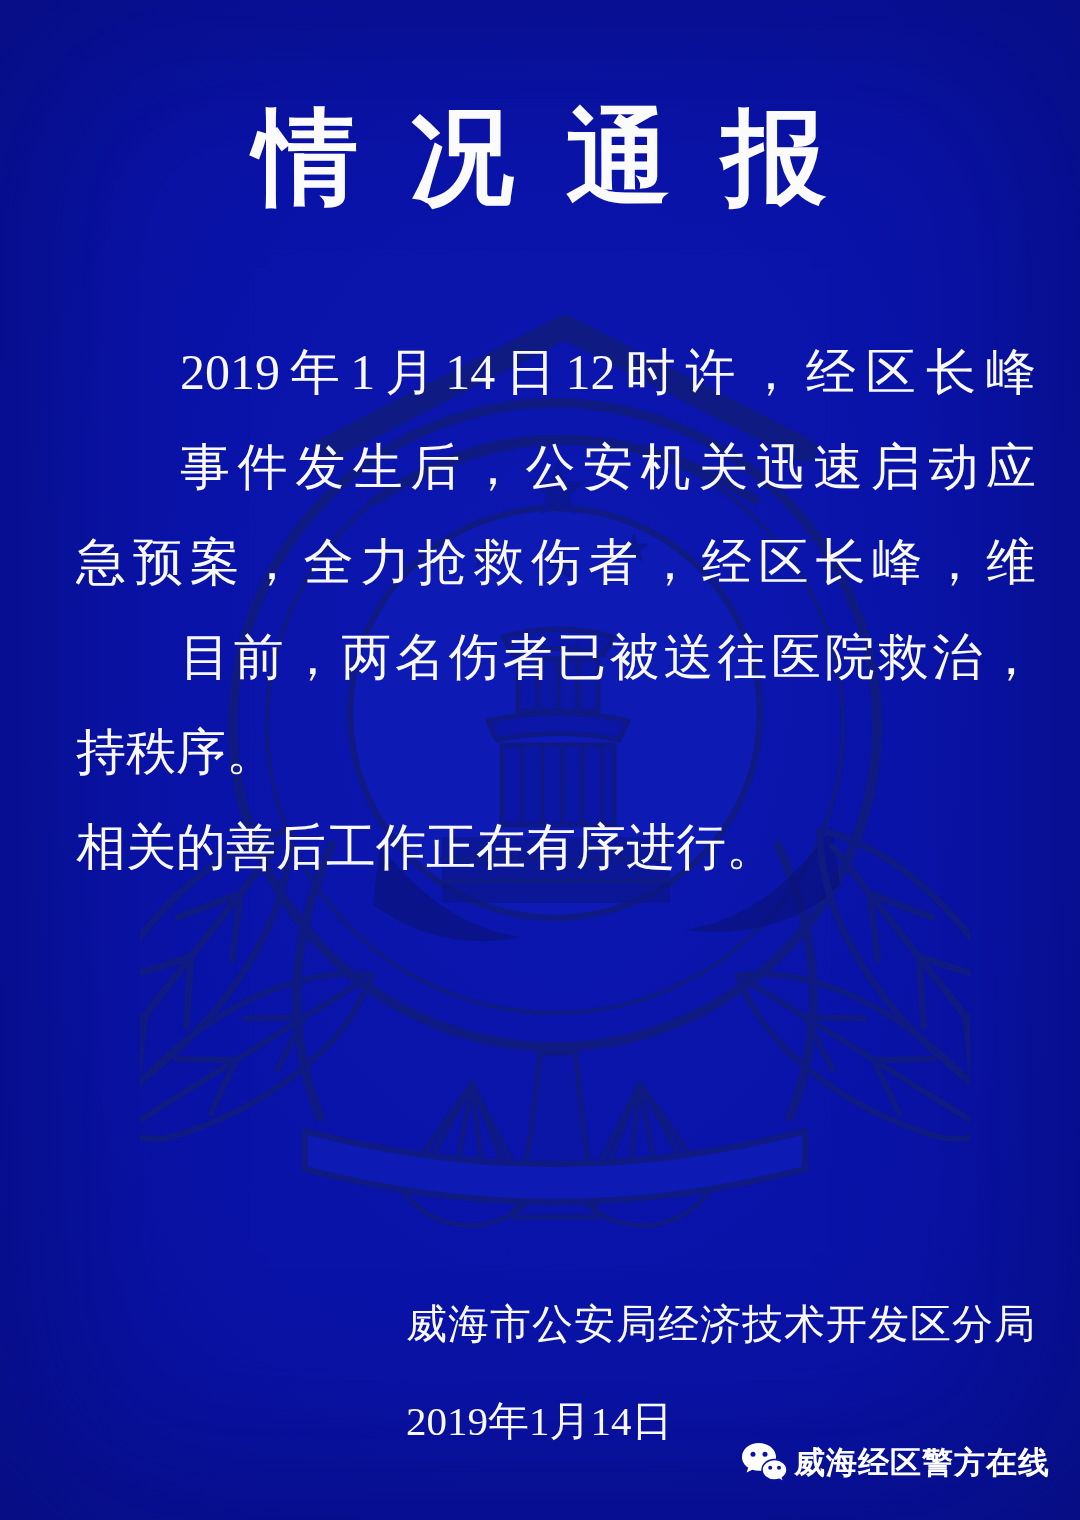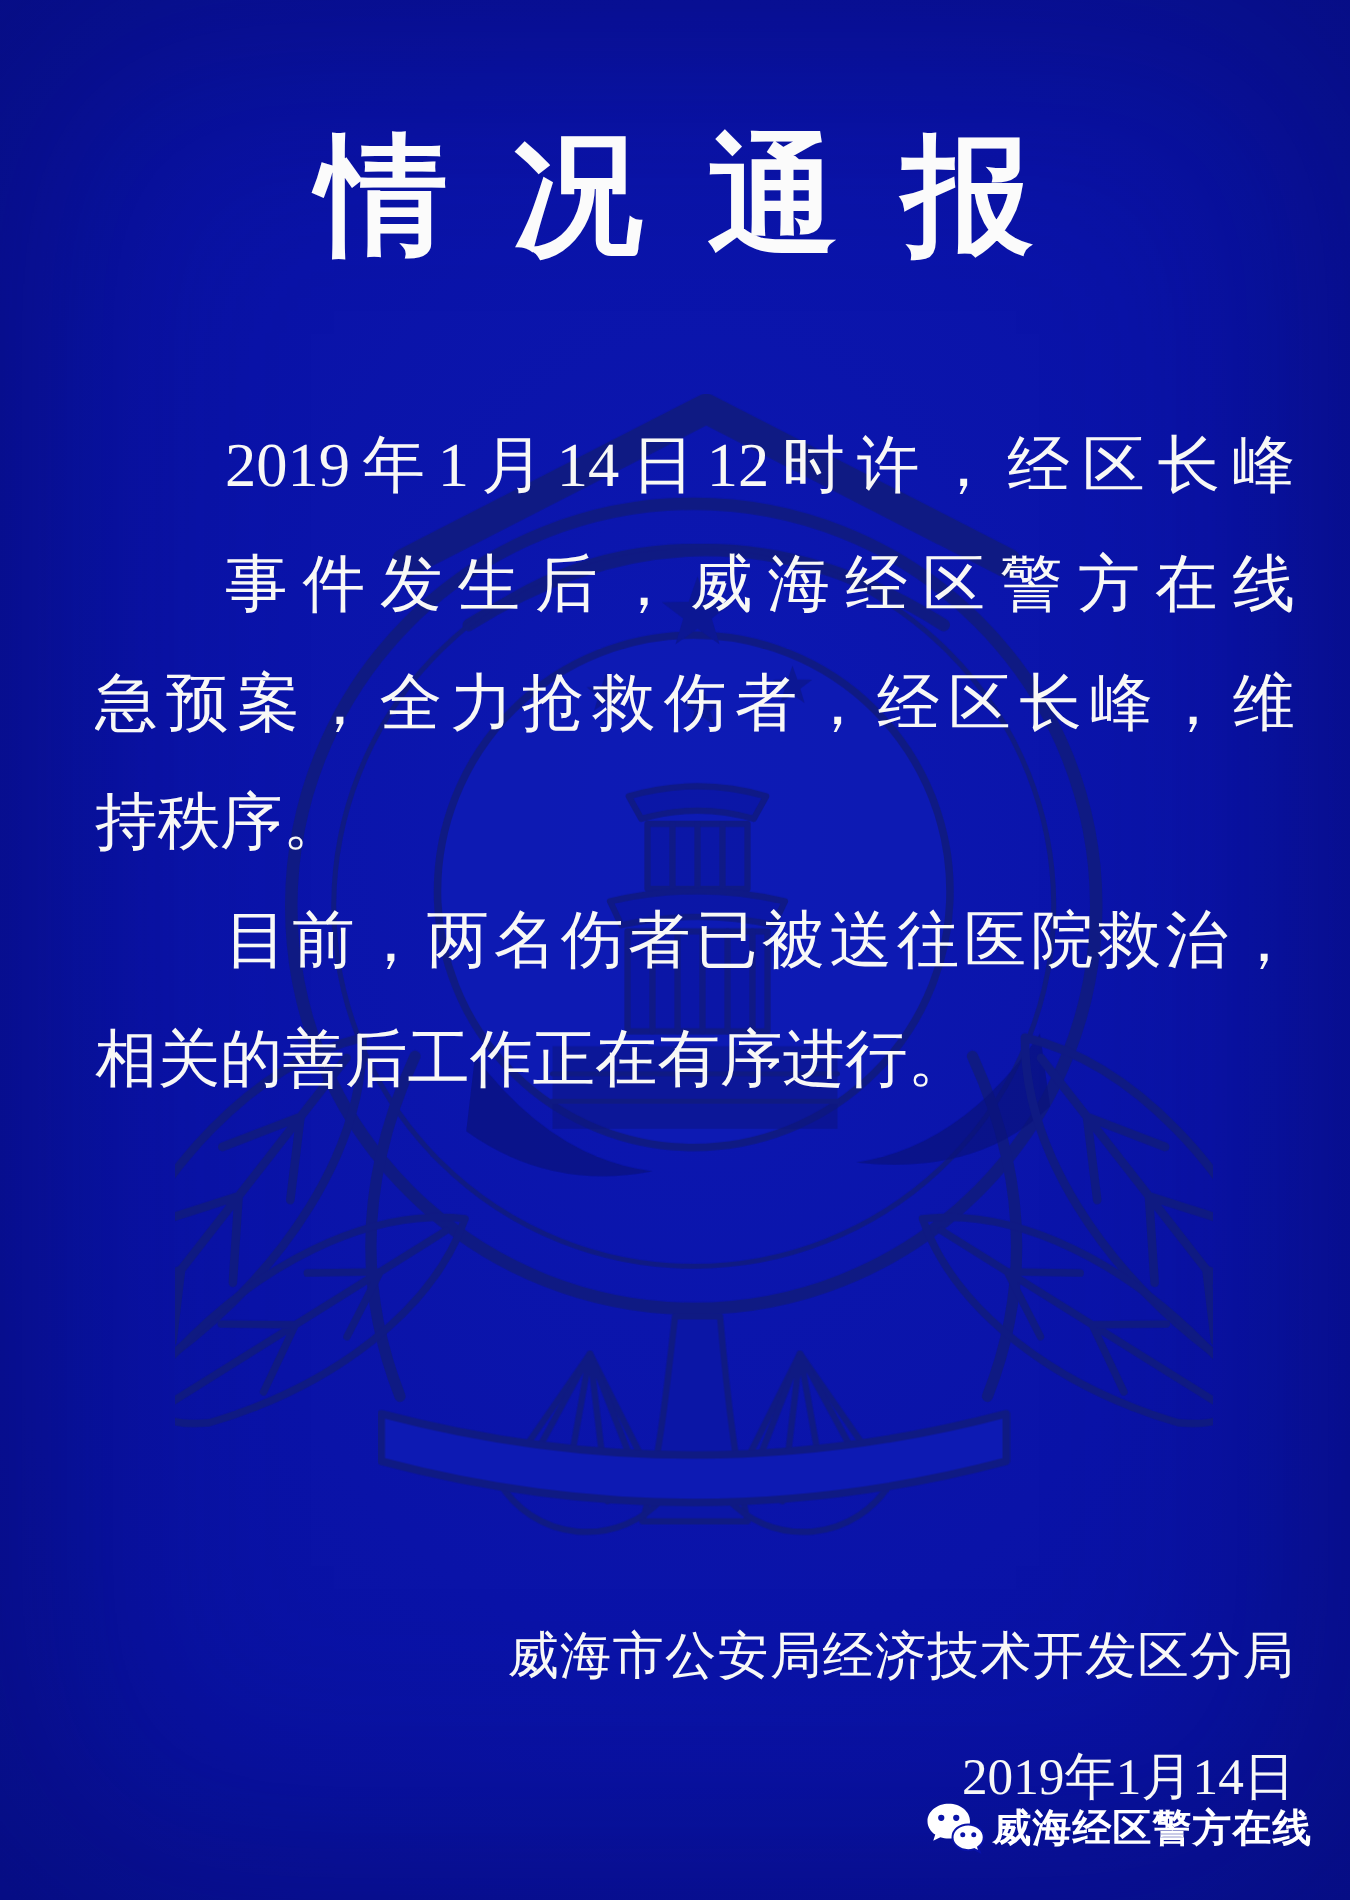--- a/index.html
+++ b/index.html
@@ -38,21 +38,21 @@
     line-height:95px;
     height:95px;
     overflow:hidden;
   }
   .line.j{ text-align:justify; text-align-last:justify; }
   .line.ind{ padding-left:104px; }
   .sig{
     position:absolute;
     top:1298px;
     right:44px;
-    text-align:right;
+    text-align:left;
     color:#F8F8F6;
   }
   .sig .agency{ font-size:41px; line-height:52px; letter-spacing:1px; }
   .sig .date{ font-size:41px; line-height:52px; margin-top:45px; }
   .footer{
     position:absolute;
     top:1442px;
     right:30px;
     display:flex;
     align-items:center;
@@ -141,24 +141,24 @@
 
       <path d="M165,846 Q415,912 665,846 L665,884 Q415,950 165,884 Z" fill="#0E1CB4" stroke-width="6"></path>
     </g>
   </svg>
 
   <div class="content">
     <h1 class="title">情况通报</h1>
 
     <div class="body-block">
       <div class="line j ind">2019年1月14日12时许，经区长峰</div>
-      <div class="line j ind">事件发生后，威海经区警方在线</div>
+      <div class="line j ind">事件发生后，公安机关迅速启动应</div>
       <div class="line j">急预案，全力抢救伤者，经区长峰，维</div>
+      <div class="line j ind">目前，两名伤者已被送往医院救治，</div>
       <div class="line">持秩序。</div>
-      <div class="line j ind">目前，两名伤者已被送往医院救治，</div>
       <div class="line">相关的善后工作正在有序进行。</div>
     </div>
 
     <div class="sig">
       <div class="agency">威海市公安局经济技术开发区分局</div>
       <div class="date">2019年1月14日</div>
     </div>
 
     <div class="footer">
       <svg class="wechat-icon" viewBox="0 0 48 42" aria-hidden="true">

